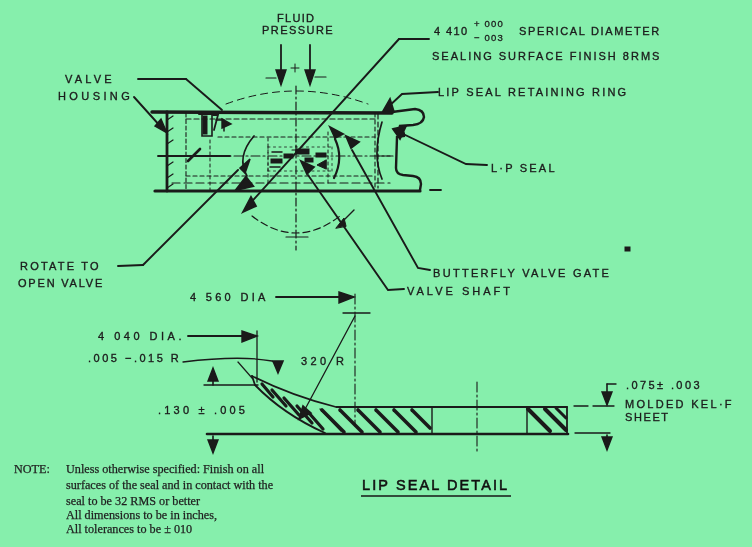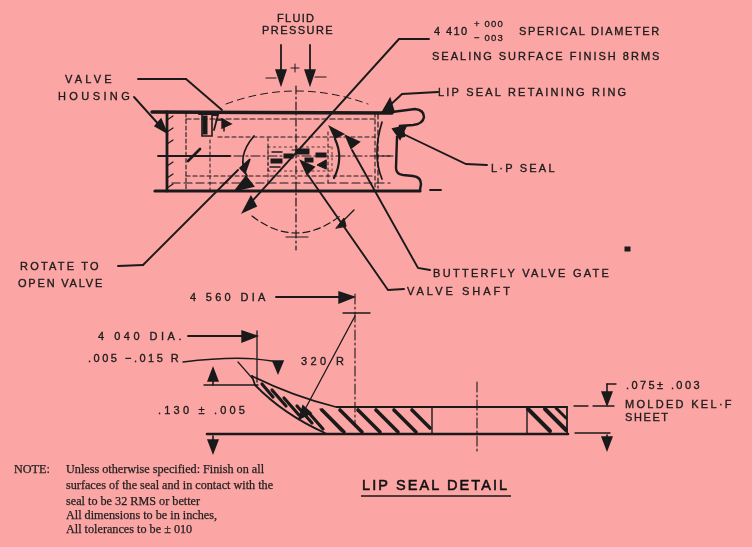--- a/index.html
+++ b/index.html
@@ -1,16 +1,16 @@
 <!DOCTYPE html>
 <html><head>
 <meta charset="utf-8">
 <style>
 html,body{margin:0;padding:0;background:#ffffff;}
-#page{position:relative;width:752px;height:547px;background:#fca5a5;overflow:hidden;}
+#page{position:relative;width:752px;height:547px;background:#86efac;overflow:hidden;}
 svg{position:absolute;top:0;left:0;}
 text{fill:#161616;}
 .lbl{font-family:"Liberation Sans",sans-serif;font-size:11px;letter-spacing:2.2px;fill:#1c1c1c;stroke:#1c1c1c;stroke-width:0.35;}
 .sm{font-family:"Liberation Sans",sans-serif;font-size:9.5px;letter-spacing:1.2px;fill:#1c1c1c;stroke:#1c1c1c;stroke-width:0.3;}
 .note{font-family:"Liberation Serif",serif;font-size:12.2px;fill:#1f1f1f;stroke:#1f1f1f;stroke-width:0.25;}
 .big{font-family:"Liberation Sans",sans-serif;font-size:14.5px;letter-spacing:2.1px;fill:#111;stroke:#111;stroke-width:0.55;}
 </style>
 </head>
 <body>
 <div id="page">

